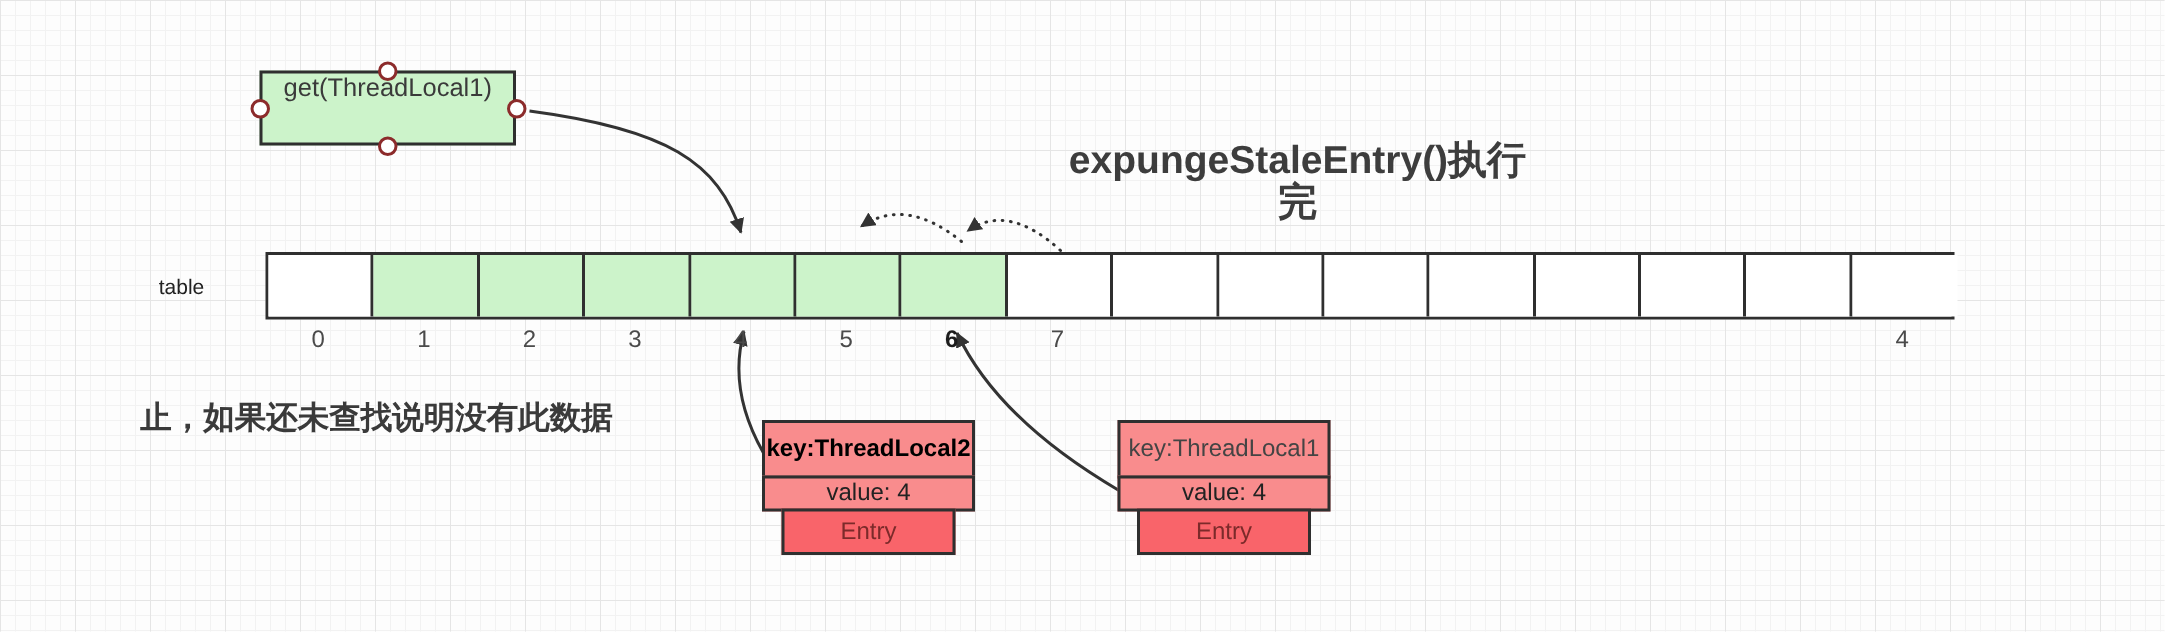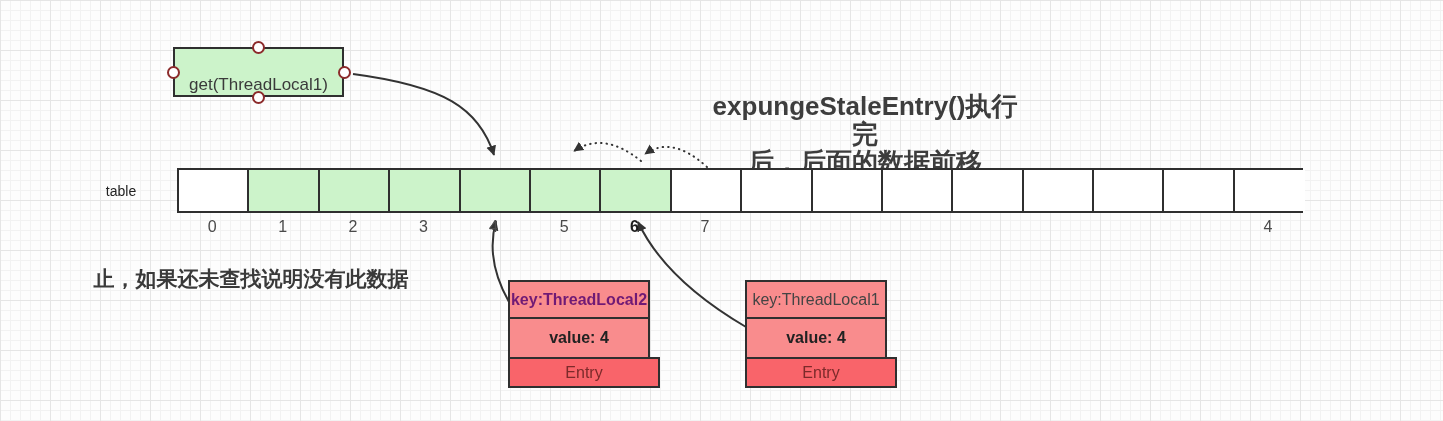--- a/index.html
+++ b/index.html
@@ -15,21 +15,21 @@
       linear-gradient(#f2f2f2 1px, transparent 1px),
       linear-gradient(90deg,#f2f2f2 1px, transparent 1px);
     background-size:50px 50px,50px 50px,10px 10px,10px 10px;
   }
   .svg-overlay{position:absolute;left:0;top:0;pointer-events:none;}
 
   
   .get-box{
     position:absolute;left:173px;top:47px;width:171px;height:50px;
     background:#ccf3ca;border:2px solid #2f2f2f;box-sizing:border-box;
-    display:flex;align-items:flex-end;justify-content:center;
+    display:flex;align-items:flex-start;justify-content:center;
     font-size:17px;color:#3a3a3a;
   }
   .handle{
     position:absolute;width:9px;height:9px;border-radius:50%;
     background:#fff;border:2px solid #8c2b2b;box-sizing:content-box;
   }
 
   
   .title{
     position:absolute;left:700px;top:92px;width:330px;
@@ -60,25 +60,25 @@
 
   
   .entry{position:absolute;width:142px;}
   .entry.e1{left:508px;top:280px;}
   .entry.e2{left:745px;top:280px;}
   .entry .row{
     background:#f98c8d;border:2px solid #2f2f2f;box-sizing:border-box;
     height:39px;display:flex;align-items:center;justify-content:center;
     font-size:16px;color:#222;
   }
-  .entry .row.value{margin-top:-2px;height:42px;font-weight:bold;}
-  .entry .row.key.bold{font-weight:bold;color:#701a75;}
+  .entry .row.value{margin-top:-2px;height:24px;font-weight:normal;}
+  .entry .row.key.bold{font-weight:bold;color:#000000;}
   .entry .row.key.normal{font-weight:normal;color:#444;text-align:right;}
   .entry .footer{
-    margin:-2px auto 0 auto;width:152px;height:31px;
+    margin:-2px auto 0 auto;width:116px;height:31px;
     background:#f9646a;border:2px solid #2f2f2f;box-sizing:border-box;
     display:flex;align-items:center;justify-content:center;
     font-size:16px;color:#7c2a2a;
   }
 </style>
 </head>
 <body>
 
 <div class="canvas">
 
@@ -101,21 +101,20 @@
   <div class="get-box">
     <span>get(ThreadLocal1)</span>
   </div>
   <div class="handle" style="left:252px;top:41px;"></div>
   <div class="handle" style="left:252px;top:91px;"></div>
   <div class="handle" style="left:167px;top:66px;"></div>
   <div class="handle" style="left:338px;top:66px;"></div>
 
   <div class="title">
     <div>expungeStaleEntry()执行完</div>
-    <div>后，后面的数据前移</div>
   </div>
 
   <div class="table-label">table</div>
   <div class="table-cells">
       <div class="cell"></div>
       <div class="cell filled"></div>
       <div class="cell filled"></div>
       <div class="cell filled"></div>
       <div class="cell filled"></div>
       <div class="cell filled"></div>

